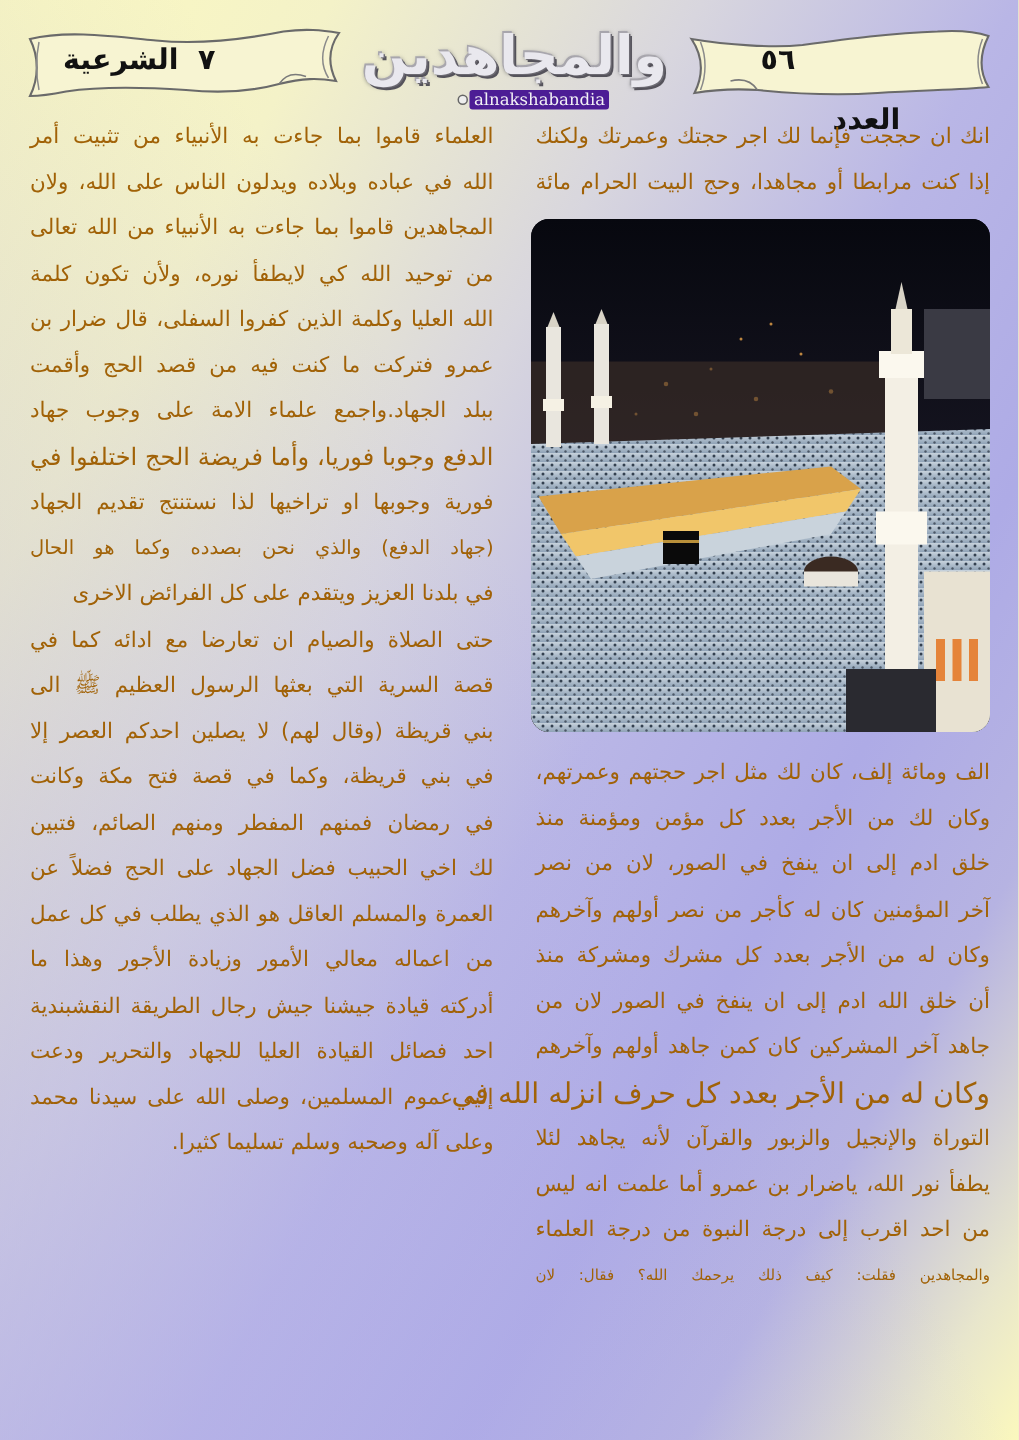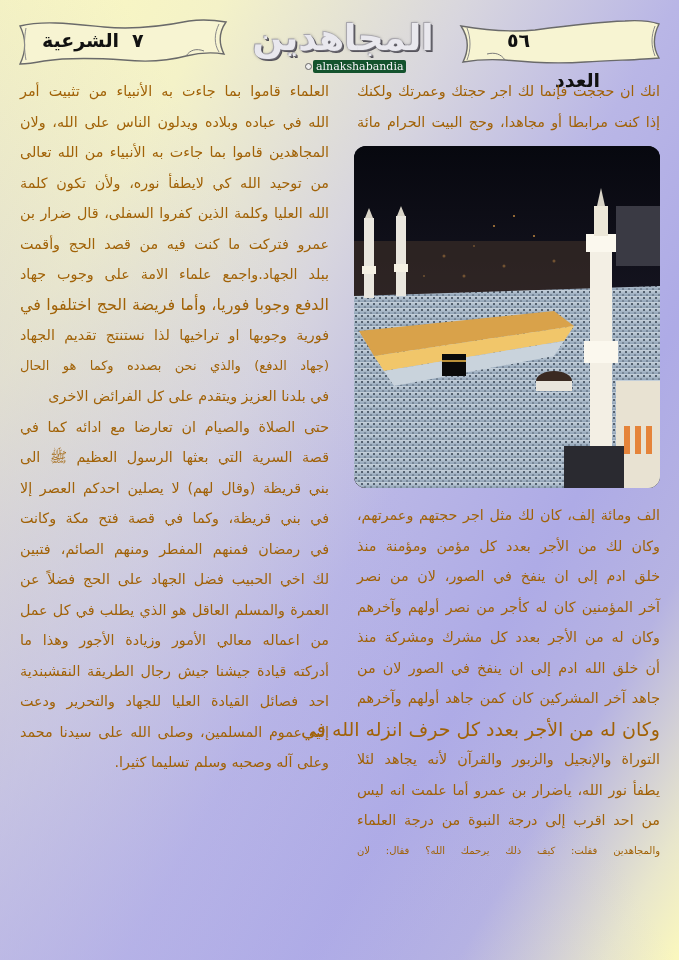--- a/index.html
+++ b/index.html
@@ -45,21 +45,21 @@
       position: absolute; left: 0; top: 0; width: 200px; height: 46px;
       display: flex; align-items: center; justify-content: center;
       font-family: "DejaVu Sans", sans-serif; font-weight: bold; font-size: 36px;
       color: #e9e8ee; direction: rtl;
       text-shadow: 1px 1px 0 #6c6a72, 2px 2px 0 #55535b, -1px -1px 0 #a8a6ad, 0 0 3px #777;
       letter-spacing: 1px;
     }
     .logo-sub {
       position: absolute; left: 70px; top: 46px;
       font-family: "DejaVu Serif", serif; font-size: 11px; color: #f3f2f6;
-      background: #14532d; padding: 0 3px; border-radius: 2px; line-height: 13px;
+      background: #4c1d95; padding: 0 3px; border-radius: 2px; line-height: 13px;
     }
     .logo-dot {
       position: absolute; left: 62px; top: 49px; width: 7px; height: 7px;
       border-radius: 50%; background: #eee; border: 1px solid #666;
     }
 
     
     .col {
       position: absolute; direction: rtl; text-align: justify;
       font-family: "DejaVu Sans", sans-serif; font-size: 14.3px; color: #a16207;
@@ -90,21 +90,21 @@
       <path d="M6,8 C30,2 60,6 90,9 C120,12 150,8 175,3 C190,1 200,2 212,4 C205,14 204,24 210,36 C198,34 188,34 172,38 C150,44 130,44 110,42 C80,40 50,40 30,43 C20,45 12,46 6,46 C12,34 12,20 6,8 Z" fill="#f7f4d2" stroke="#6a6a6a" stroke-width="1.4"></path>
       <path d="M12,10 C10,20 10,32 12,42" fill="none" stroke="#8a8a8a" stroke-width="1"></path>
       <path d="M205,6 C200,16 200,26 205,34" fill="none" stroke="#8a8a8a" stroke-width="1"></path>
       <path d="M172,38 C176,32 182,30 190,33" fill="none" stroke="#7a7a7a" stroke-width="1"></path>
     </svg>
     <span class="banner-text bl-section">الشرعية</span>
     <span class="banner-text bl-page">٧</span>
   </div>
 
   <div class="logo">
-    <div class="logo-main">المجاهدين</div>
+    <div class="logo-main">والمجاهدين</div>
     <span class="logo-dot"></span>
     <div class="logo-sub">alnakshabandia</div>
   </div>
 
   <div class="banner banner-right">
     <svg viewBox="0 0 210 48" preserveAspectRatio="none">
       <path d="M8,44 C14,32 14,20 6,8 C30,12 60,14 80,12 C110,8 140,4 170,3 C185,2 195,3 204,6 C198,18 198,30 204,40 C185,42 160,42 130,44 C100,46 70,44 50,42 C35,41 20,42 8,44 Z" fill="#f7f4d2" stroke="#6a6a6a" stroke-width="1.4"></path>
       <path d="M12,10 C16,20 16,32 12,42" fill="none" stroke="#8a8a8a" stroke-width="1"></path>
       <path d="M200,8 C196,18 196,28 200,38" fill="none" stroke="#8a8a8a" stroke-width="1"></path>
       <path d="M50,42 C46,36 40,34 32,36" fill="none" stroke="#7a7a7a" stroke-width="1"></path>

